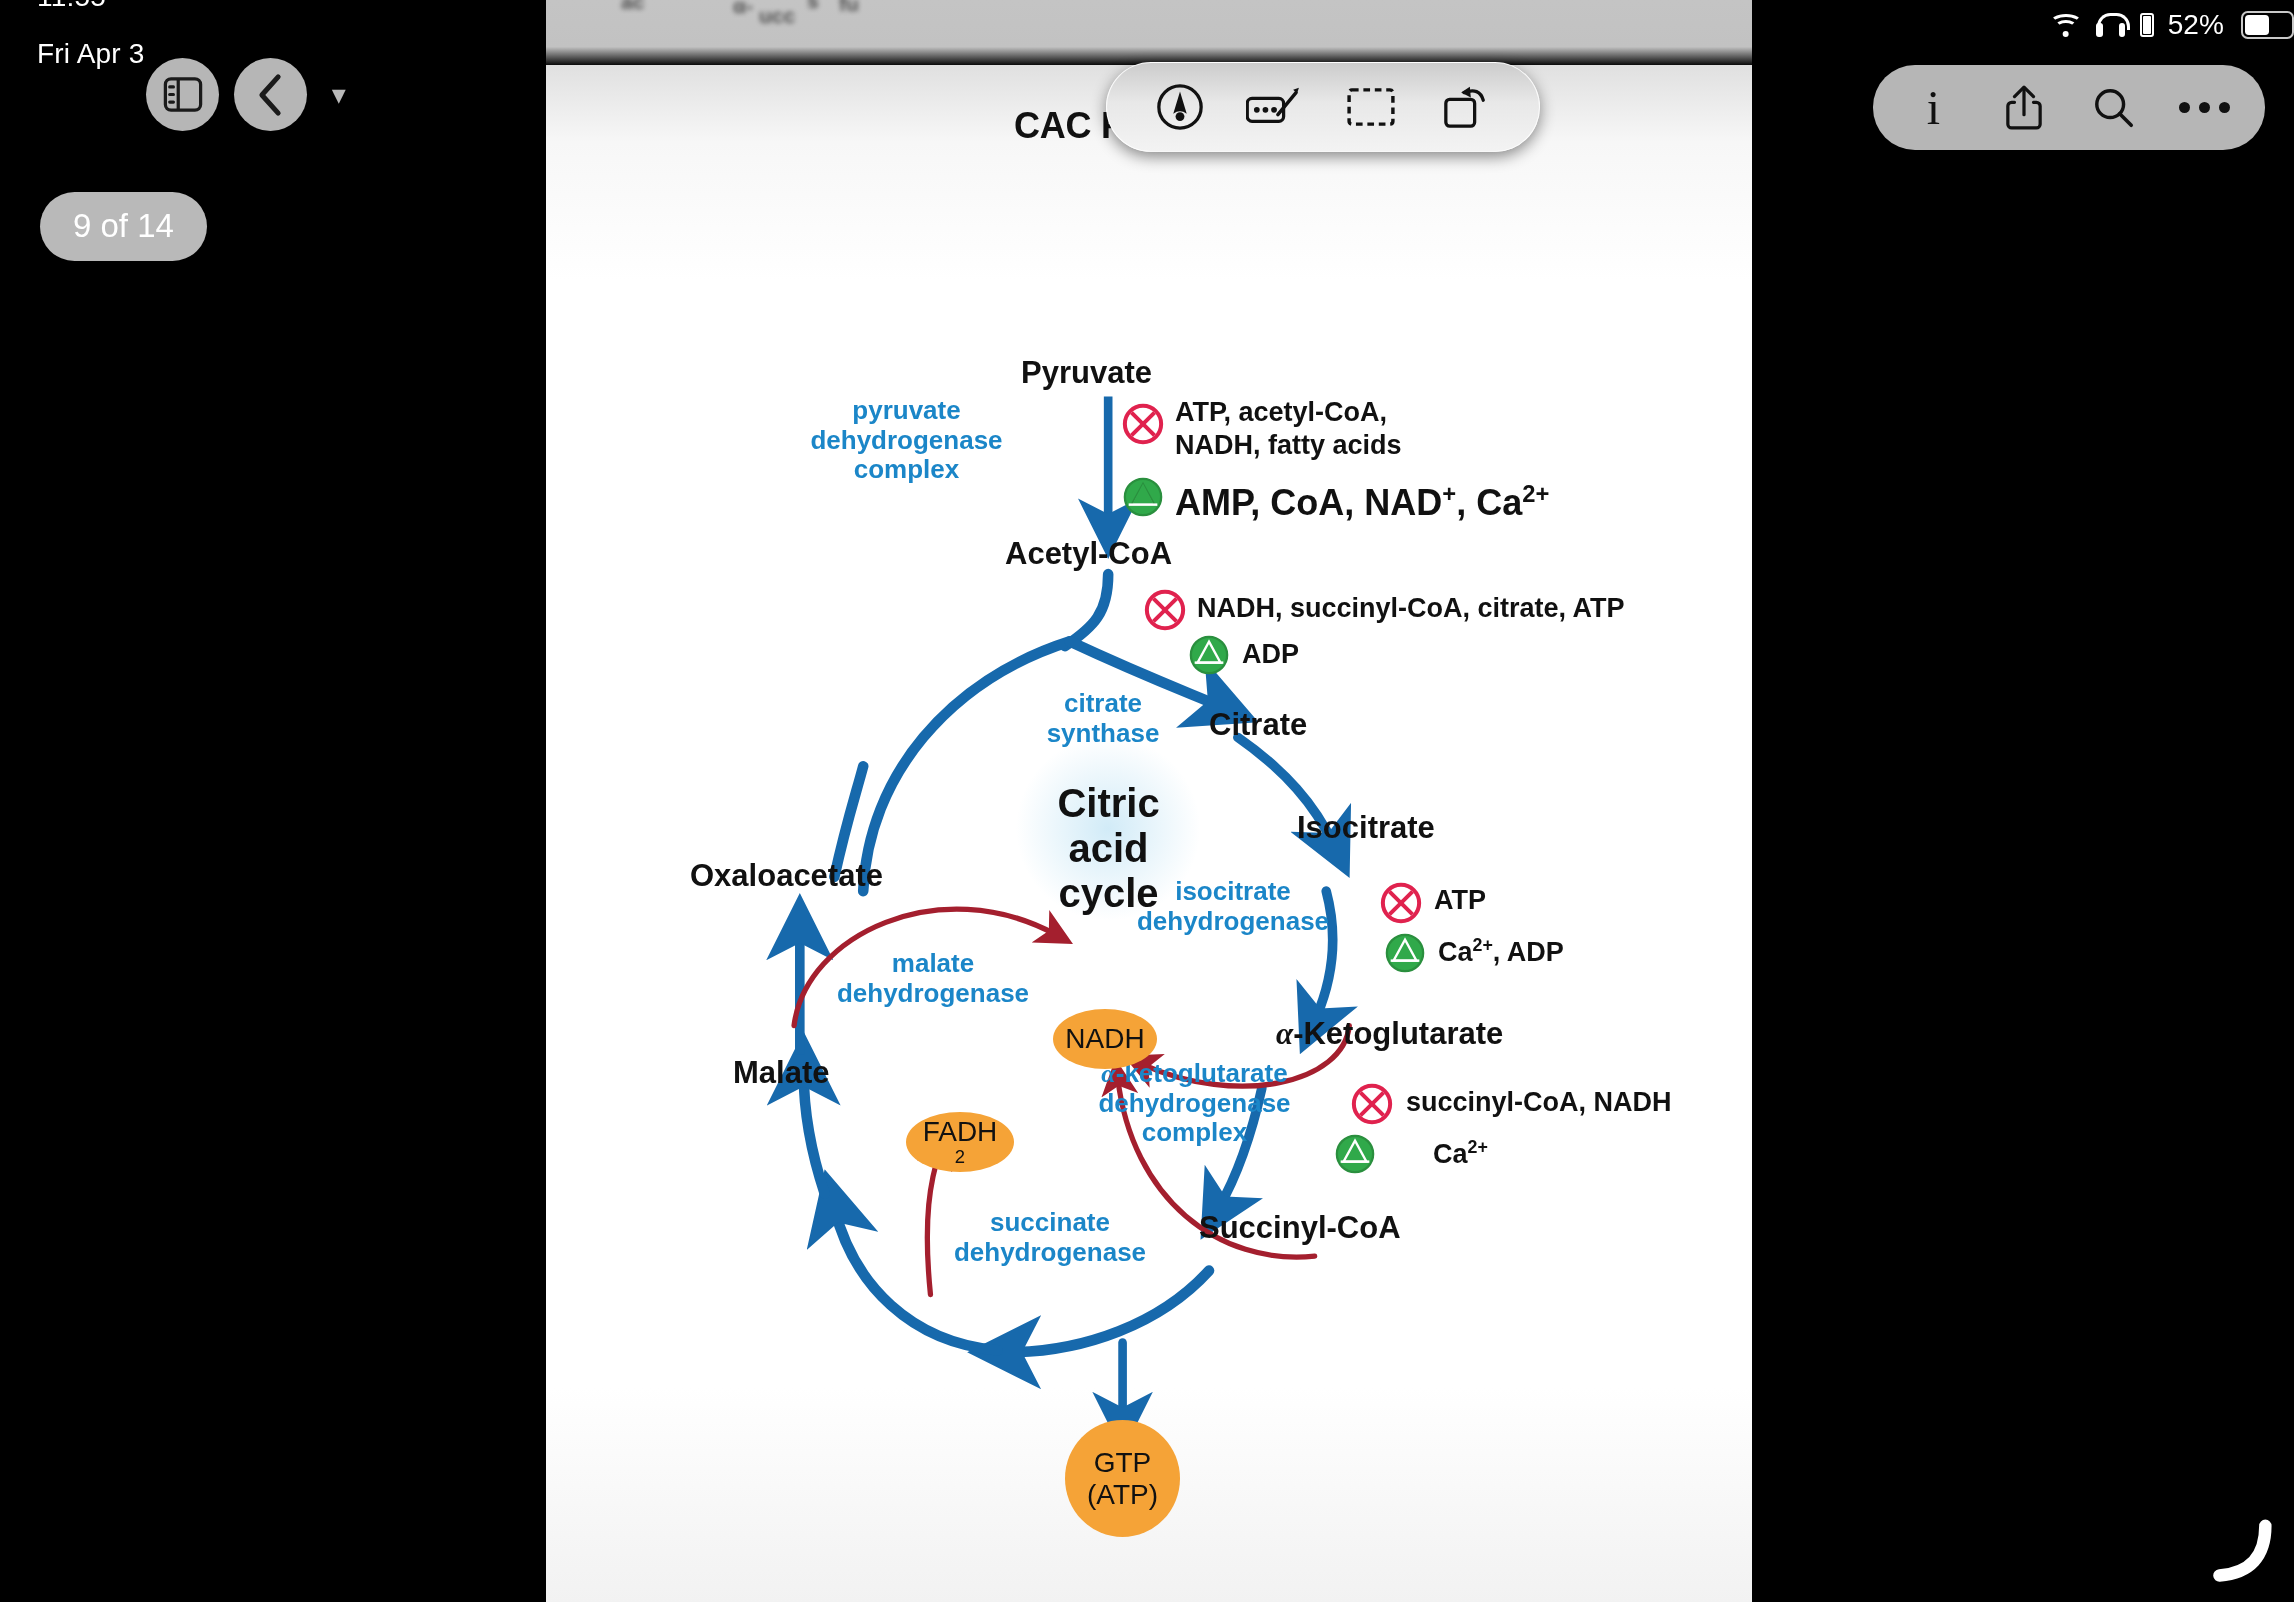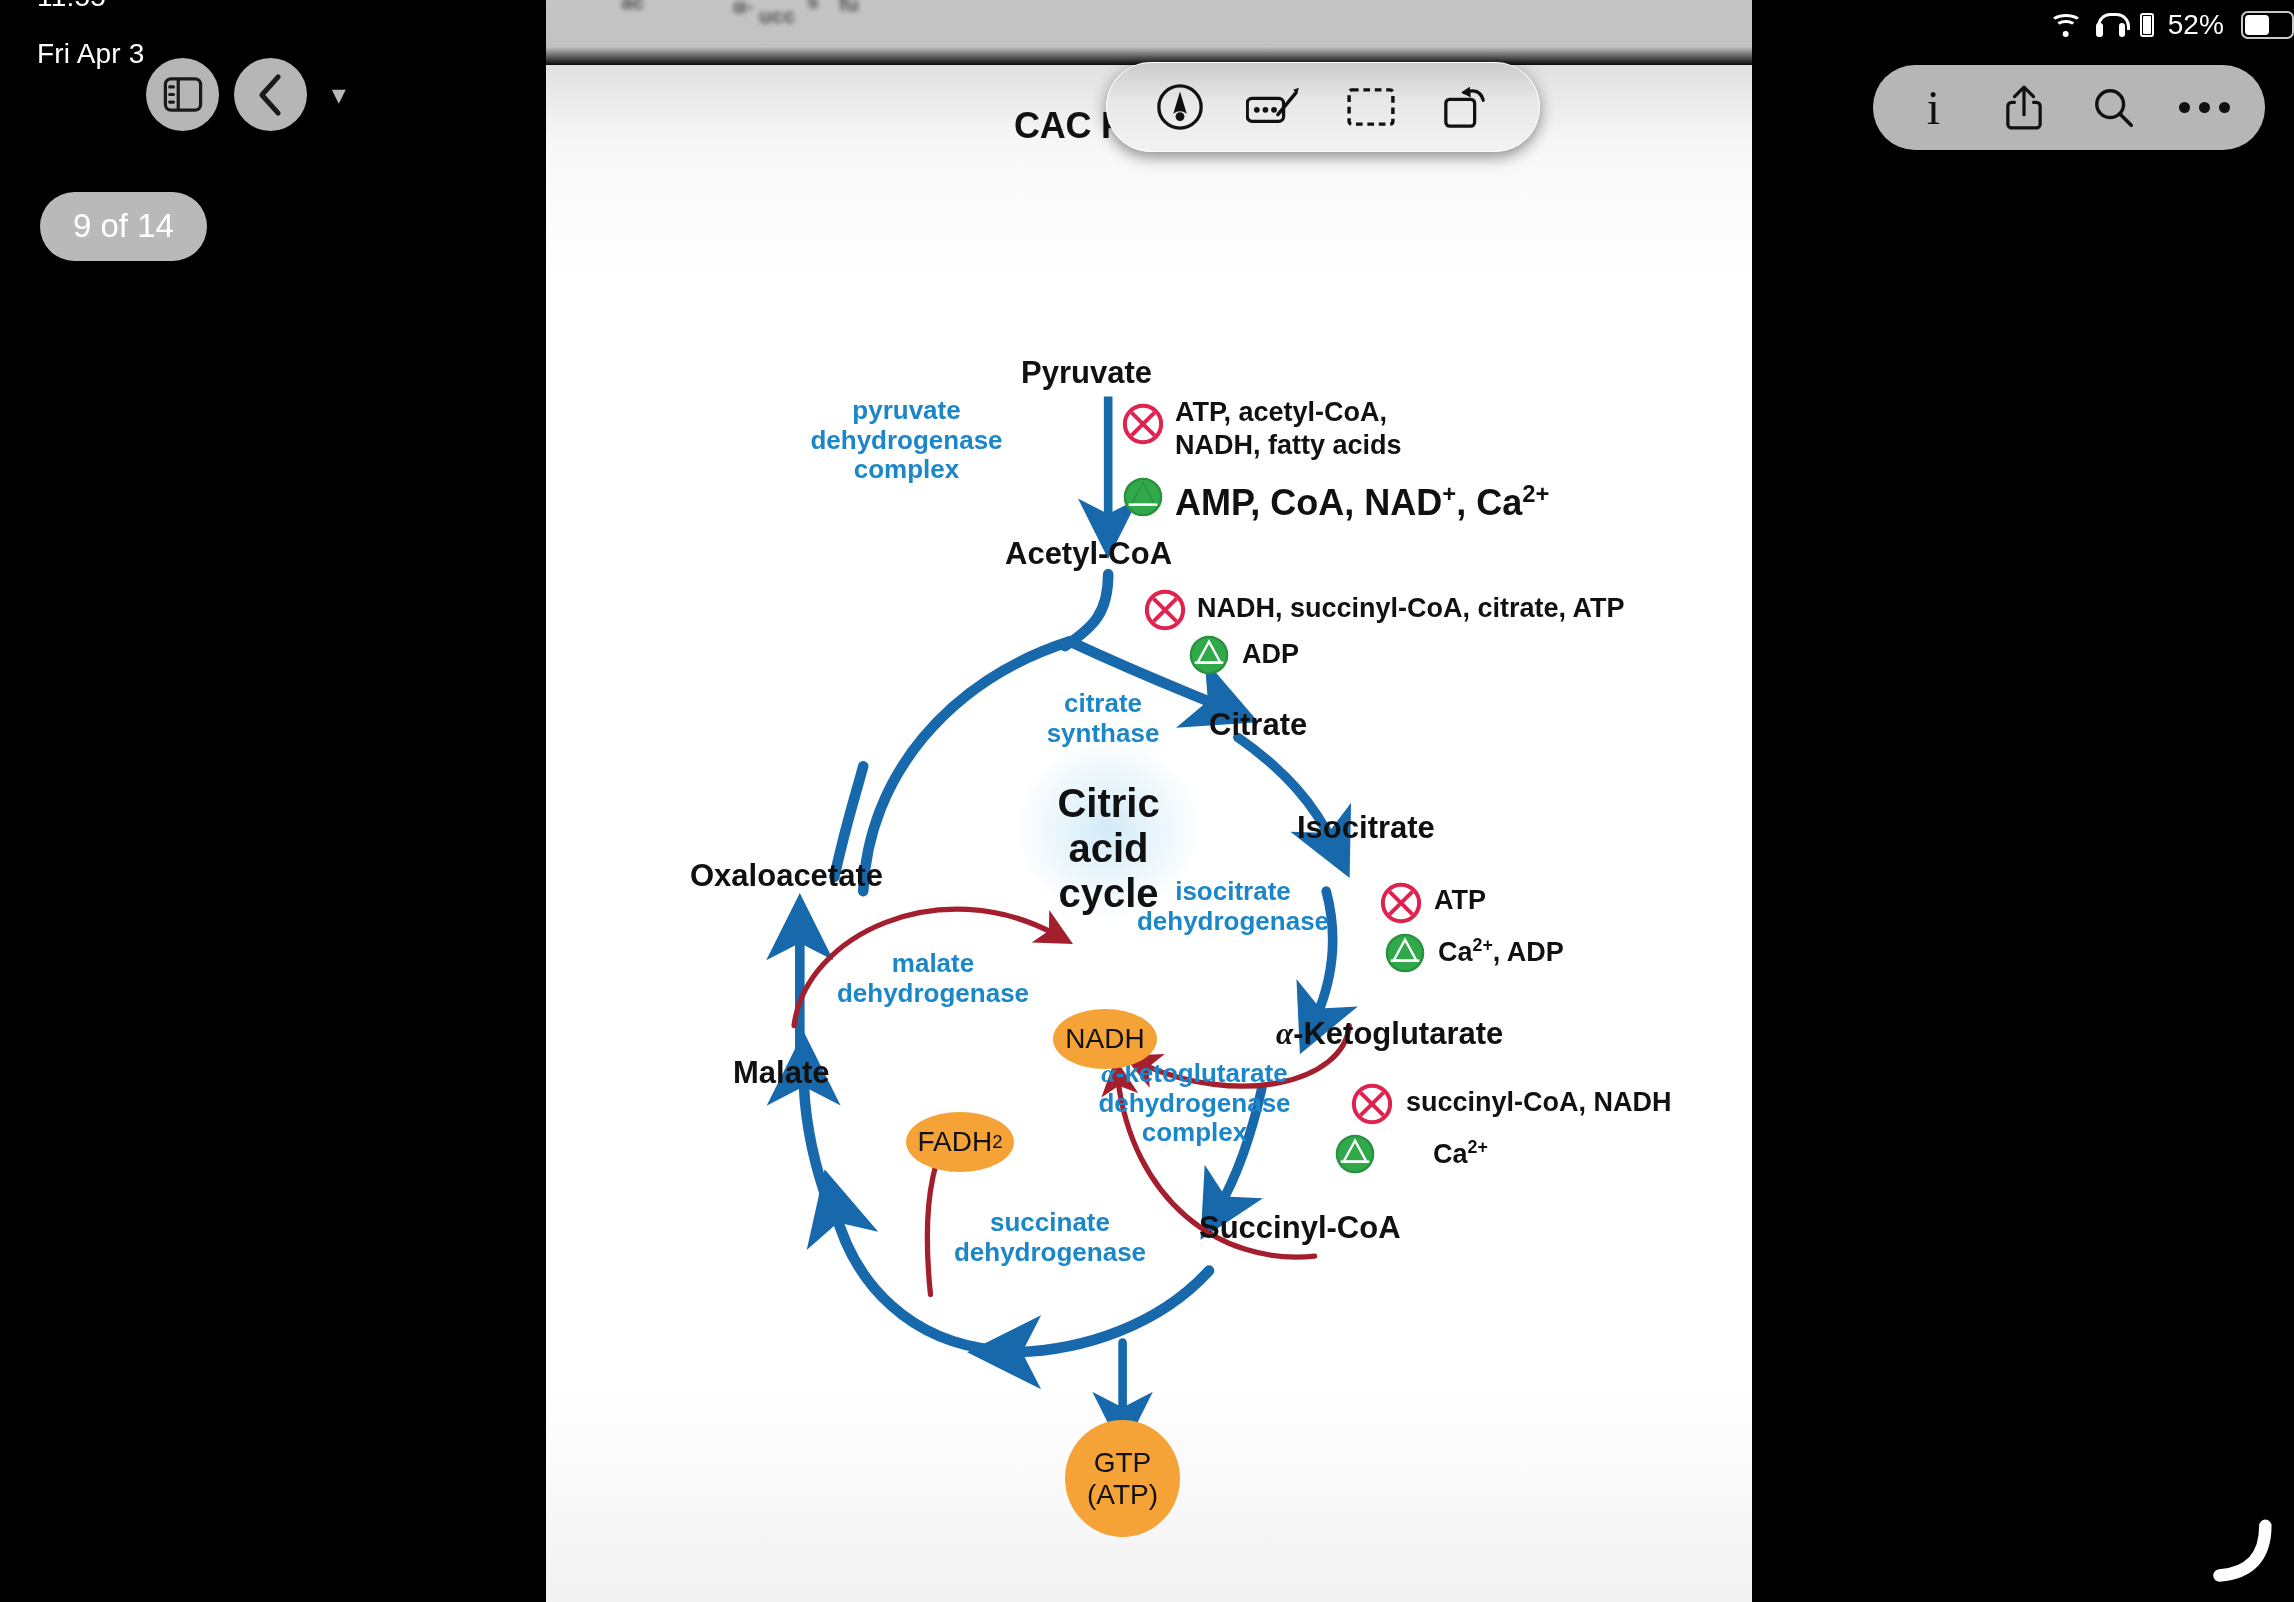--- a/index.html
+++ b/index.html
@@ -374,21 +374,21 @@
           <line x1="7" y1="30" x2="37" y2="30" stroke="#fff" stroke-width="2.6"></line>
           <path d="M22 8 L34 30 L10 30 Z" fill="none" stroke="#fff" stroke-width="2.4"></path>
         </svg>
     </div>
     <div class="eff" style="left:842px;top:1072px;font-size:27px;margin-left:45px;">
       <span>Ca</span><sup>2+</sup>
     </div>
 
     <div class="cofac" style="left:507px;top:944px;width:104px;height:60px;font-size:28px;border-radius:50%;">NADH</div>
 
-    <div class="cofac" style="left:360px;top:1047px;width:108px;height:60px;font-size:28px;border-radius:50%;">
+    <div class="cofac" style="left:360px;top:1047px;width:108px;height:60px;font-size:28px;border-radius:50%;flex-direction:column;">
         <span>FADH</span>
         <sub>2</sub>
       </div>
 
     <div class="cofac" style="left:519px;top:1355px;width:115px;height:117px;font-size:28px;flex-direction:column;">
       <span>GTP</span>
       <span>(ATP)</span>
     </div>
 
   </div>

